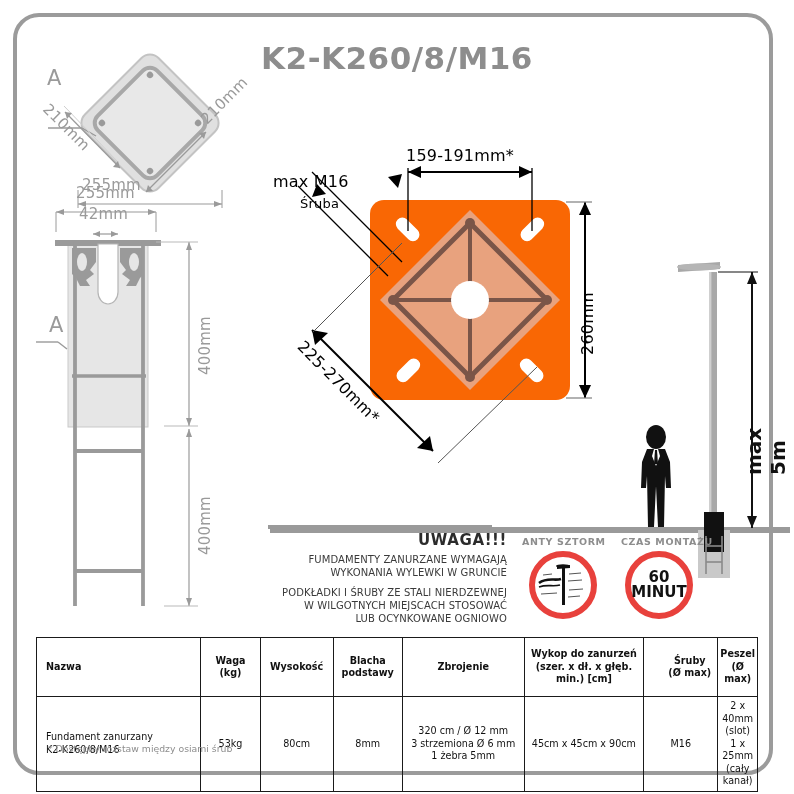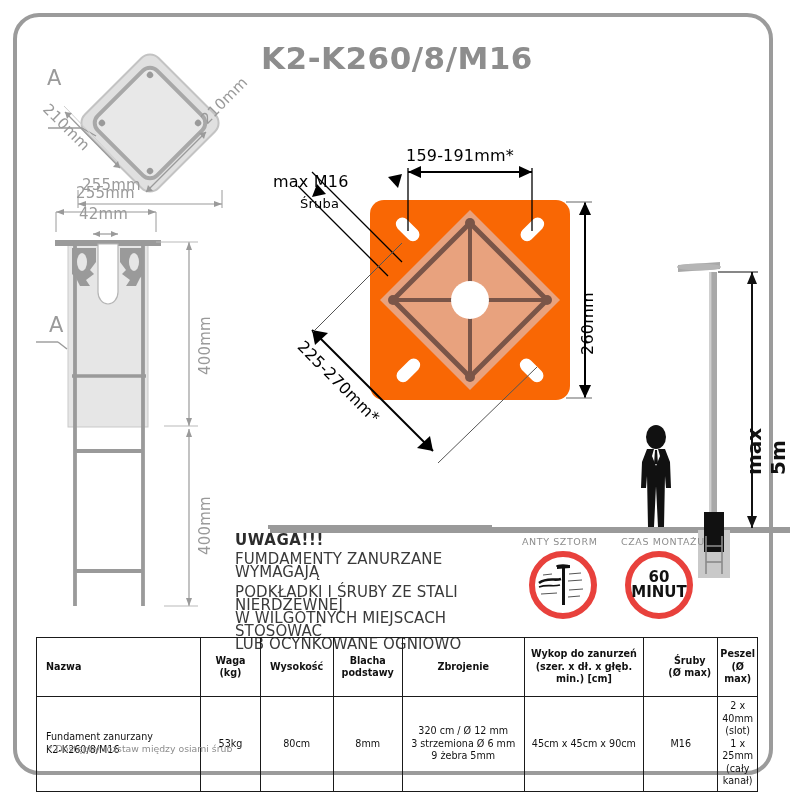--- a/index.html
+++ b/index.html
@@ -24,27 +24,27 @@
   }
   .dimtxt.blk{color:#000;}
   .rot90{transform:rotate(-90deg);transform-origin:left top;}
   .title{
     position:absolute;left:0;top:40px;width:794px;text-align:center;
     font-size:31px;font-weight:bold;color:#8d8d8d;letter-spacing:.5px;
   }
   
   svg{display:block;overflow:visible;}
   
-  #warnblock{position:absolute;left:235px;top:531px;width:254px;text-align:left;}
+  #warnblock{position:absolute;left:253px;top:531px;width:254px;text-align:right;}
   #warnblock .uw{font-size:15px;font-weight:bold;color:#2b2b2b;letter-spacing:.6px;margin-bottom:4px;}
-  #warnblock .wl{font-size:15px;color:#3a3a3a;line-height:13px;letter-spacing:.1px;}
+  #warnblock .wl{font-size:10px;color:#3a3a3a;line-height:13px;letter-spacing:.1px;}
   #warnblock .gap{height:7px;}
   
   .badgecap{
-    position:absolute;font-size:9.5px;font-weight:normal;color:#8d8d8d;
+    position:absolute;font-size:9.5px;font-weight:bold;color:#8d8d8d;
     letter-spacing:.6px;white-space:nowrap;
   }
   .ring{
     position:absolute;border-radius:50%;background:#fff;
     border:6px solid #e8413c;box-sizing:border-box;
   }
   .ringtxt{
     position:absolute;width:100%;text-align:center;font-weight:bold;
     color:#111;line-height:15px;font-size:14px;
   }
@@ -295,20 +295,21 @@
         <line x1="118" y1="22" x2="158" y2="22" stroke-width="1.2"></line>
       </g>
     </svg>
   </div>
   <div class="abs rot90" style="left:742px;top:475px;font-size:20px;font-weight:bold;color:#111;">max 5m</div>
 
   <div class="abs" style="left:268px;top:525px;width:224px;height:4px;background:#9a9a9a;"></div>
   <div id="warnblock">
     <div class="uw">UWAGA!!!</div>
     <div class="wl">FUMDAMENTY ZANURZANE WYMAGAJĄ</div>
+    <div class="wl">WYKONANIA WYLEWKI W GRUNCIE</div>
     <div class="gap"></div>
     <div class="wl">PODKŁADKI I ŚRUBY ZE STALI NIERDZEWNEJ</div>
     <div class="wl">W WILGOTNYCH MIEJSCACH STOSOWAĆ</div>
     <div class="wl">LUB OCYNKOWANE OGNIOWO</div>
   </div>
 
   <div class="badgecap" style="left:522px;top:536px;">ANTY SZTORM</div>
   <div class="ring" style="left:529px;top:551px;width:68px;height:68px;">
     <svg width="56" height="56" viewBox="0 0 56 56" style="position:absolute;left:0px;top:0px;">
       <g fill="#111" stroke="#111">
@@ -374,21 +375,21 @@
         <td class="lft">
           <div>Fundament zanurzany</div>
           <div>K2-K260/8/M16</div>
         </td>
         <td>53kg</td>
         <td>80cm</td>
         <td>8mm</td>
         <td>
           <div>320 cm / Ø 12 mm</div>
           <div>3 strzemiona Ø 6 mm</div>
-          <div>9 żebra 5mm</div>
+          <div>1 żebra 5mm</div>
         </td>
         <td>45cm x 45cm x 90cm</td>
         <td>M16</td>
         <td>
           <div>2 x 40mm (slot)</div>
           <div>1 x 25mm (cały kanał)</div>
         </td>
       </tr>
     </tbody>
   </table>

